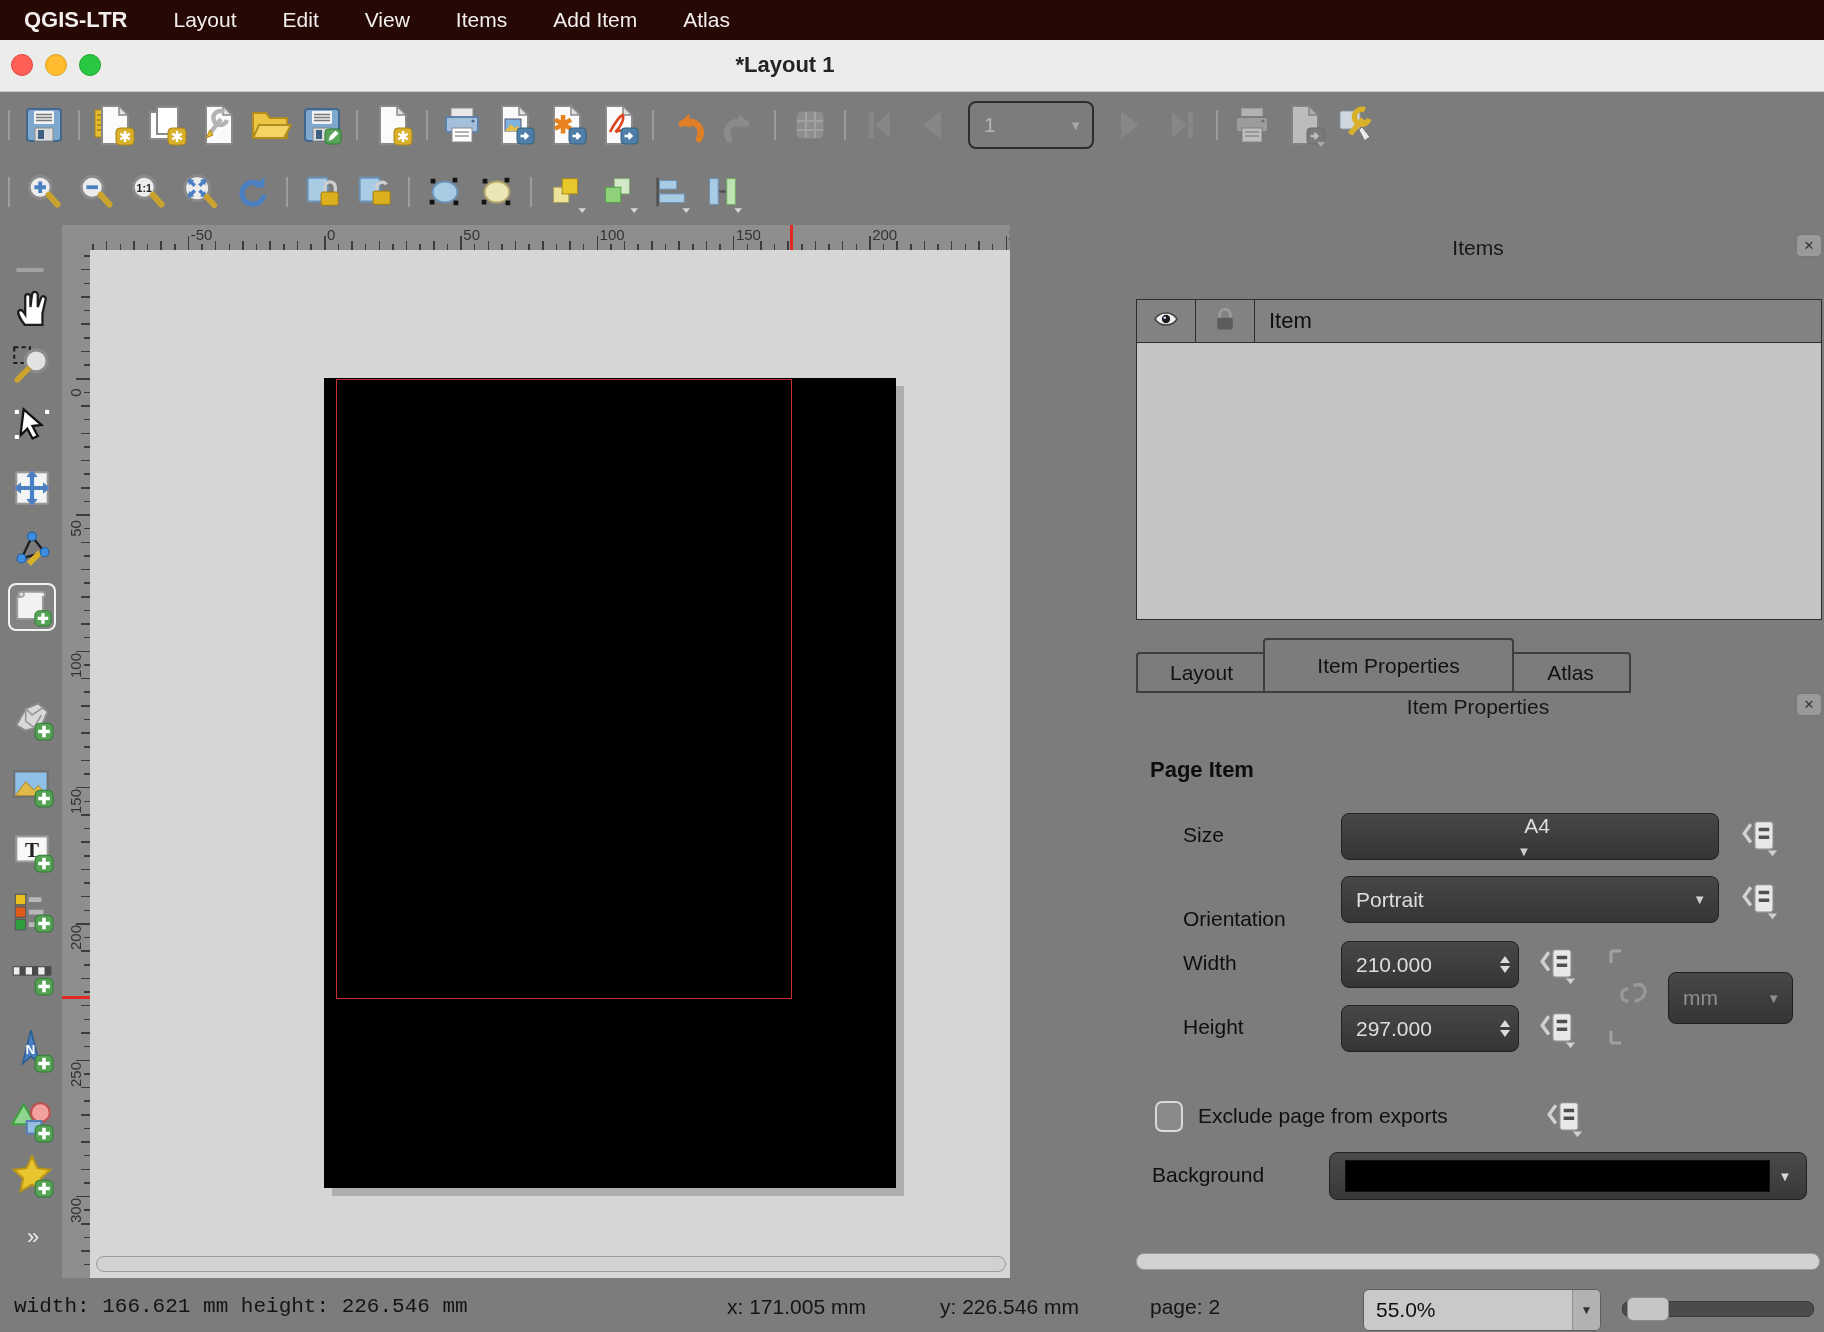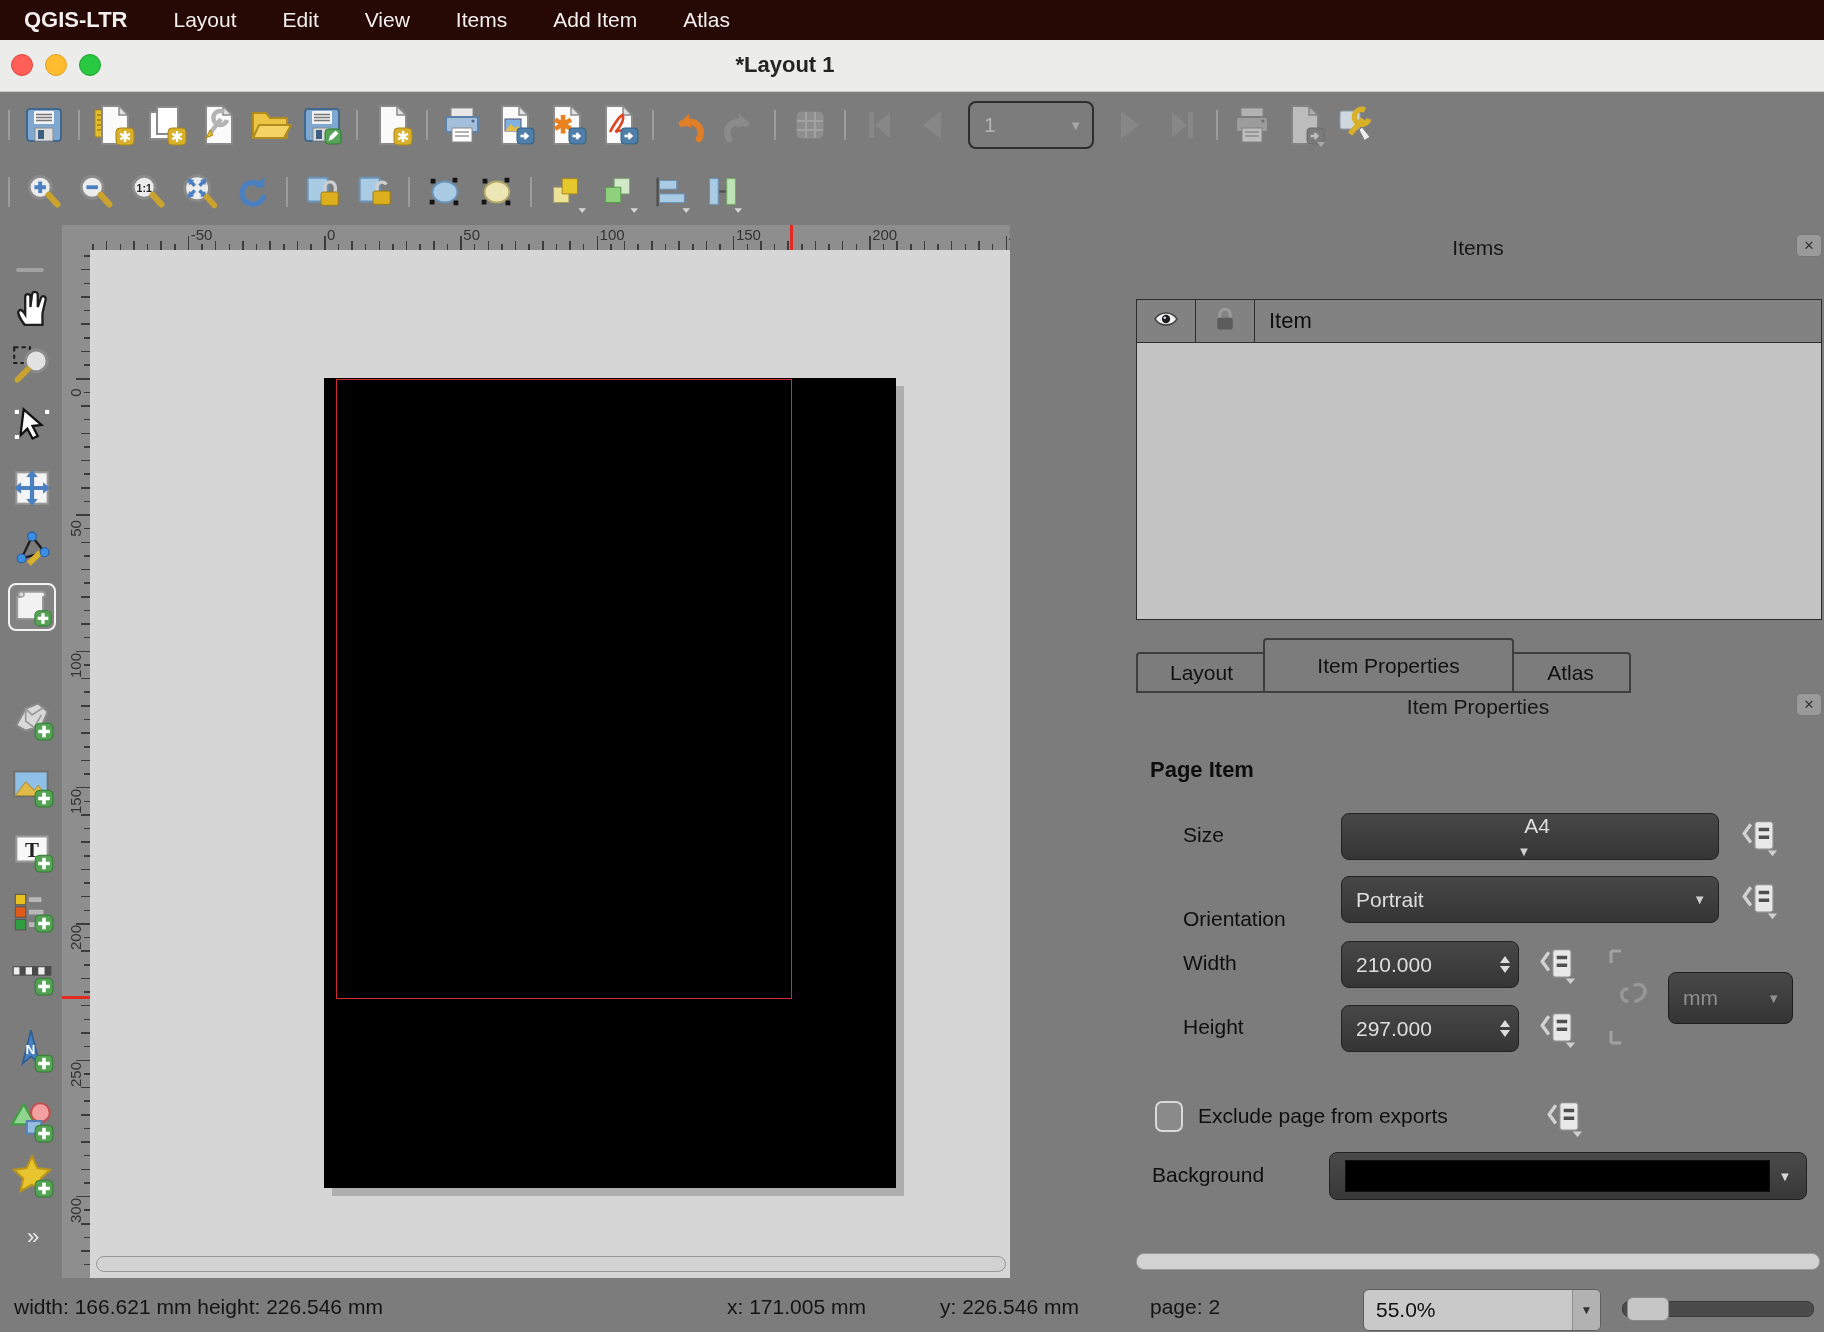--- a/index.html
+++ b/index.html
@@ -864,21 +864,21 @@
       <button class="colorbtn abs" style="left:319px;top:927px;width:478px;height:48px;">
         <span class="swatch" id="bgSwatch" style="background: rgb(0, 0, 0);"></span>
         <span class="arr">▼</span>
       </button>
 
       <div class="scrollbar abs" style="left:126px;top:1028px;width:682px;height:15px;"></div>
     </div>
   </div>
 
   <div class="statusbar abs">
-    <div class="stext abs" style="left:14px;">width: 166.621 mm height: 226.546 mm</div>
+    <div class="stext abs" style="left:14px;font-family:Liberation Mono, monospace;">width: 166.621 mm height: 226.546 mm</div>
     <div class="stext abs" style="left:727px;">x: 171.005 mm</div>
     <div class="stext abs" style="left:940px;">y: 226.546 mm</div>
     <div class="stext abs" style="left:1150px;">page: 2</div>
     <div class="zcombo abs">
       <span class="v">55.0%</span>
       <span class="btn">▼</span>
     </div>
     <div class="ztrack abs"></div>
     <div class="zhandle abs"></div>
   </div>

